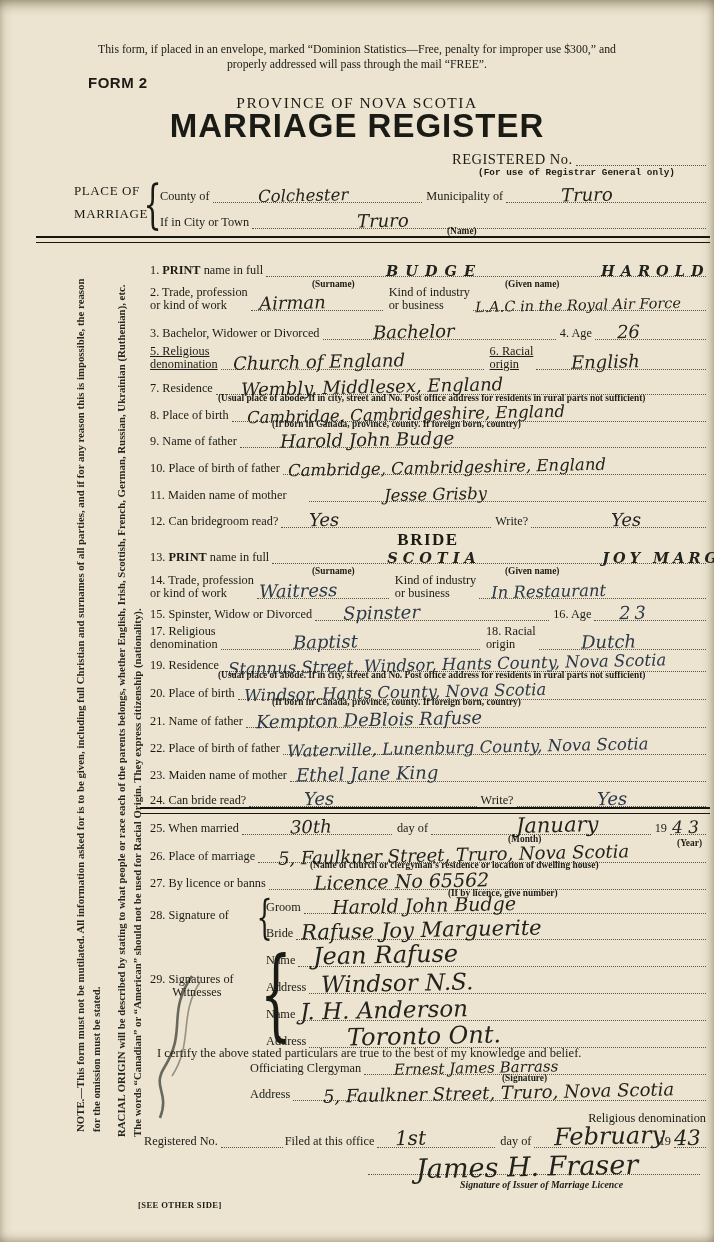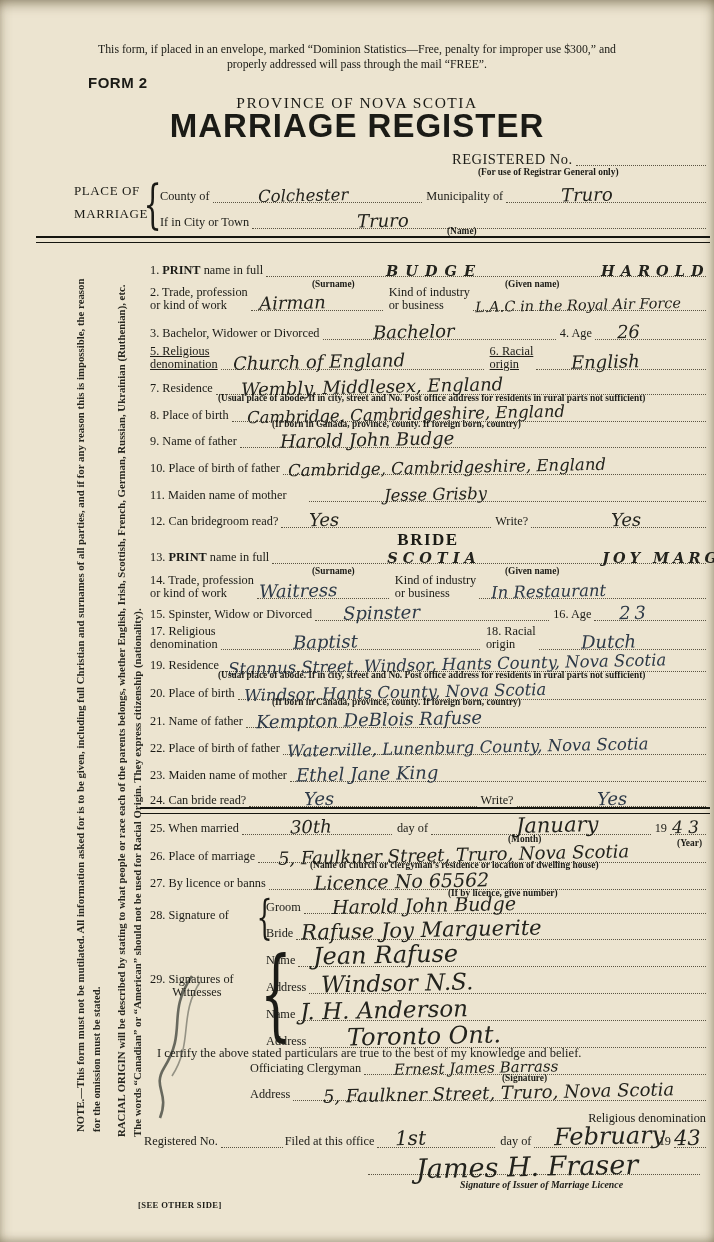--- a/index.html
+++ b/index.html
@@ -50,21 +50,21 @@
     <div>properly addressed will pass through the mail “FREE”.</div>
   </div>
   <div class="abs sans" style="left:88px;top:74px;font-size:15px;font-weight:bold;letter-spacing:.5px;">FORM 2</div>
   <div class="abs ctr sans" style="top:107px;font-size:33px;font-weight:bold;letter-spacing:1px;">MARRIAGE REGISTER</div>
   <div class="abs ctr" style="top:94px;font-size:15.5px;letter-spacing:1.5px;">PROVINCE OF NOVA SCOTIA</div>
 
   <div class="r" style="left:452px;top:150px;">
     <span class="lb" style="font-size:14.5px;letter-spacing:.5px;">REGISTERED No.</span>
     <span class="d"></span>
   </div>
-  <div class="note" style="left:478px;top:167px;">(For use of Registrar General only)</div>
+  <div class="note" style="left:478px;top:167px;font-family:Liberation Mono, monospace;">(For use of Registrar General only)</div>
 
   <div class="abs" style="left:74px;top:183px;font-size:13px;letter-spacing:.6px;">PLACE OF</div>
   <div class="abs" style="left:74px;top:206px;font-size:13px;letter-spacing:.6px;">MARRIAGE</div>
   <div class="brace" style="left:136px;top:174px;font-size:52px;transform:scaleX(.55);">{</div>
 
   <div class="r" style="left:160px;top:187px;justify-content:flex-end;">
     <span class="lb">County of</span>
     <span class="d" style="flex:1.05;">
       <i class="hw" style="left:45px;">Colchester</i>
     </span>

